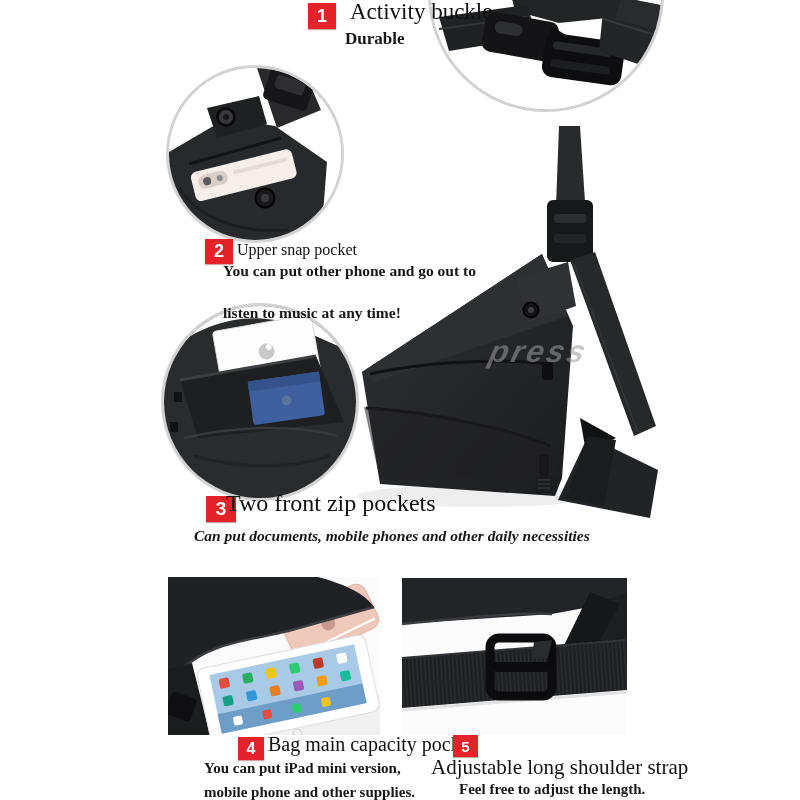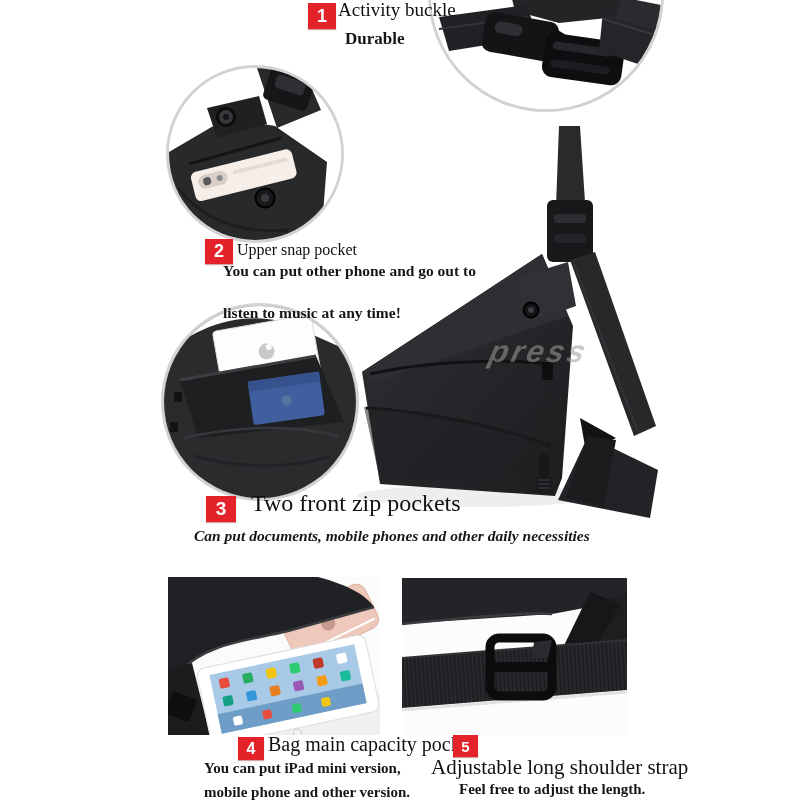--- a/index.html
+++ b/index.html
@@ -10,28 +10,28 @@
   .numbox{position:absolute;background:#e3222a;color:#fff;display:flex;align-items:center;justify-content:center;
           font-family:"Liberation Sans", sans-serif;font-weight:bold;box-shadow:0 1px 1px rgba(120,0,0,.35);}
   
   .title{position:absolute;font-family:"Liberation Serif", serif;color:#111;white-space:nowrap;}
   .sub{position:absolute;font-family:"Liberation Serif", serif;font-weight:bold;color:#161616;white-space:nowrap;}
   
   .circ{position:absolute;border-radius:50%;border:3px solid #d2d2d2;overflow:hidden;background:#fff;}
   .rectphoto{position:absolute;overflow:hidden;background:#fbfbfb;}
   svg{display:block;}
   #f1-box{left:308px;top:3px;width:28px;height:26px;font-size:18px;}
-  #f1-title{left:338px;top:-1px;font-size:19px;}
+  #f1-title{left:338px;top:-1px;font-size:23px;padding-left:12px;}
   #f1-line0{left:345px;top:29px;font-size:17px;}
   #f2-box{left:205px;top:239px;width:28px;height:25px;font-size:18px;}
   #f2-title{left:237px;top:234px;font-size:16px;margin-top:7px;}
   #f2-line0{left:223px;top:262px;font-size:15.5px;}
   #f2-line1{left:223px;top:287px;font-size:15.5px;margin-top:17px;}
   #f3-box{left:206px;top:496px;width:30px;height:26px;font-size:19px;}
-  #f3-title{left:251px;top:490px;font-size:24px;}
+  #f3-title{left:226px;top:490px;font-size:24px;}
   #f3-line0{left:194px;top:527px;font-size:15.5px;font-style:italic;}
   #f4-box{left:238px;top:737px;width:26px;height:23px;font-size:16px;}
   #f4-title{left:268px;top:733px;font-size:20px;}
   #f4-line0{left:204px;top:760px;font-size:15px;}
   #f4-line1{left:204px;top:784px;font-size:15px;}
   #f5-box{left:453px;top:735px;width:25px;height:22px;font-size:15px;}
   #f5-title{left:431px;top:755px;font-size:21px;}
   #f5-line0{left:459px;top:781px;font-size:15px;}
   #photo-buckle{left:428px;top:-124px;width:230px;height:230px;}
   #photo-pocket1{left:166px;top:65px;width:172px;height:172px;}
@@ -237,19 +237,19 @@
   <span class="sub txt" id="f2-line0">You can put other phone and go out to</span>
   <span class="sub txt" id="f2-line1">listen to music at any time!</span>
 
   <span class="numbox txt" id="f3-box">3</span>
   <span class="title txt" id="f3-title">Two front zip pockets</span>
   <span class="sub txt" id="f3-line0">Can put documents, mobile phones and other daily necessities</span>
 
   <span class="numbox txt" id="f4-box">4</span>
   <span class="title txt" id="f4-title">Bag main capacity pocket</span>
   <span class="sub txt" id="f4-line0">You can put iPad mini version,</span>
-  <span class="sub txt" id="f4-line1">mobile phone and other version.</span>
+  <span class="sub txt" id="f4-line1">mobile phone and other supplies.</span>
 
   <span class="numbox txt" id="f5-box">5</span>
   <span class="title txt" id="f5-title">Adjustable long shoulder strap</span>
   <span class="sub txt" id="f5-line0">Feel free to adjust the length.</span>
 
 </div>
 
 </body></html>

